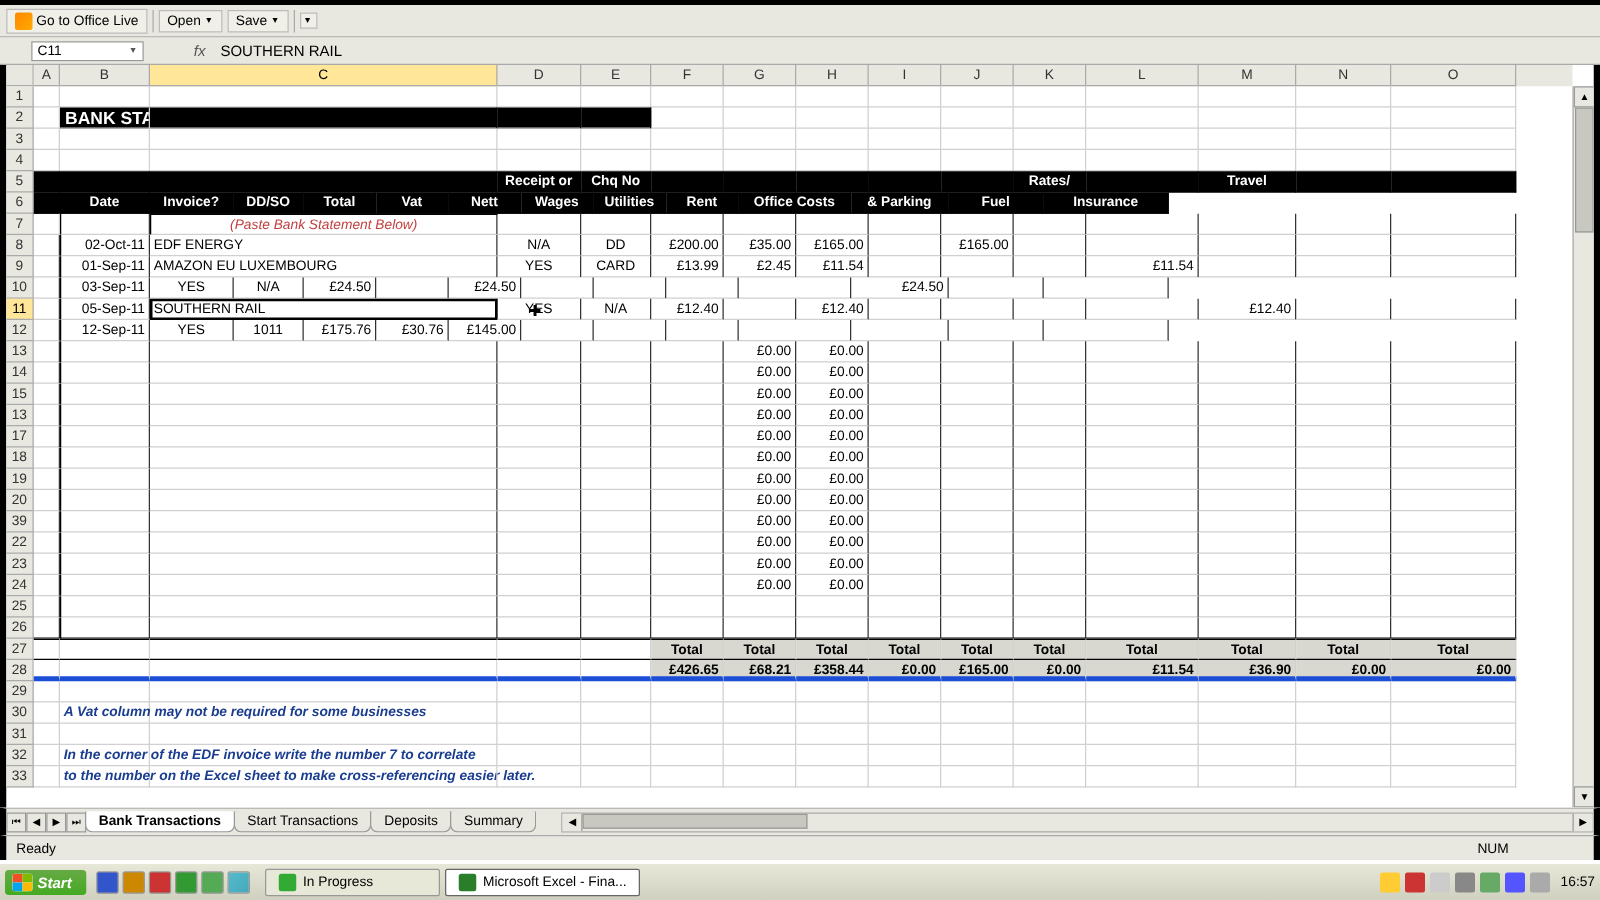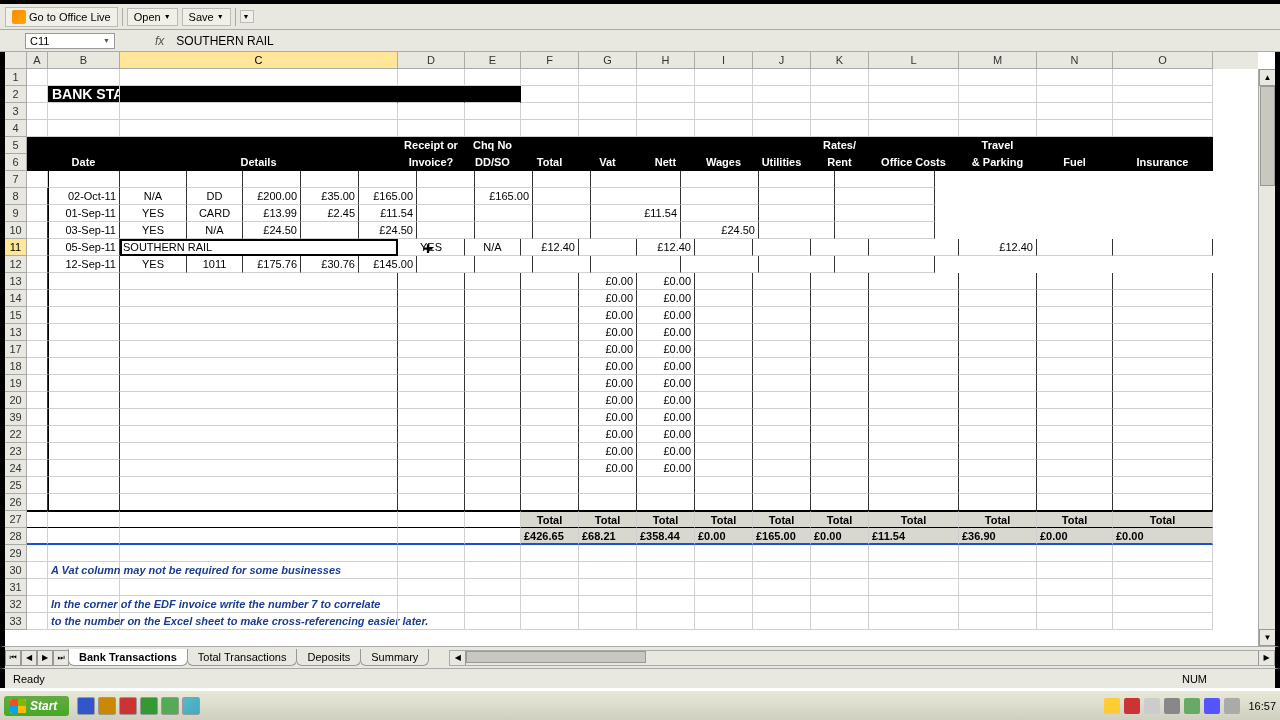--- a/index.html
+++ b/index.html
@@ -26,21 +26,21 @@
 .grid-row { display: flex; height: 17px; }
 .cell { border-right: 1px solid #d0d0d0; border-bottom: 1px solid #d0d0d0; padding: 0 3px; line-height: 17px; font-size: 11px; overflow: hidden; white-space: nowrap; flex-shrink: 0; }
 .cell.rt { text-align: right; }
 .cell.ct { text-align: center; }
 .title-cell { background: #000; color: #fff; font-weight: bold; font-size: 14px; line-height: 17px; }
 .header-row .cell { background: #000; color: #fff; font-weight: bold; text-align: center; border-right: 1px solid #000; border-bottom: 1px solid #000; }
 .paste-hint { color: #c04040; font-style: italic; text-align: center; border: 1px solid #000; }
 .data-area .cell { border-right: 1px solid #333; border-bottom: 1px solid #d0d0d0; }
 .data-area-bottom { border-bottom: 1px solid #000 !important; }
 .totals-row .cell { background: #d8d8d0; font-weight: bold; text-align: center; border-top: 1px solid #000; border-bottom: 1px solid #000; }
-.totals-row2 .cell { background: #d8d8d0; font-weight: bold; text-align: left; border-bottom: 2px solid #1d4ed8; }
+.totals-row2 .cell { background: #d8d8d0; font-weight: bold; text-align: right; border-bottom: 4px solid #1d4ed8; }
 .note-text { color: #1a3d8f; font-style: italic; font-weight: bold; font-size: 12px; }
 .selected-cell { outline: 2px solid #000; outline-offset: -2px; }
 .vscroll { position: absolute; top: 17px; right: 0; width: 17px; bottom: 0; background: #e8e8e0; border-left: 1px solid #aaa; }
 .vscroll-btn { width: 17px; height: 17px; background: #e8e8e0; border: 1px solid #999; display: flex; align-items: center; justify-content: center; font-size: 8px; cursor: pointer; }
 .vscroll-thumb { position: absolute; top: 17px; width: 15px; left: 1px; height: 100px; background: #c8c8c0; border: 1px solid #999; }
 .sheet-tabs-row { height: 22px; background: #e8e8e0; border-top: 1px solid #aaa; display: flex; align-items: center; border-left: 5px solid #000; border-right: 5px solid #000; }
 .tab-nav-btn { width: 16px; height: 16px; background: #e8e8e0; border: 1px solid #999; font-size: 8px; text-align: center; line-height: 14px; cursor: pointer; }
 .sheet-tab { background: #e8e8e0; border: 1px solid #999; border-top: none; padding: 2px 10px; font-size: 11px; cursor: pointer; border-radius: 0 0 6px 6px; margin-left: -1px; }
 .sheet-tab.active { background: #fff; font-weight: bold; }
 .hscroll-track { flex: 1; height: 16px; background: #e8e8e0; margin-left: 20px; position: relative; border: 1px solid #aaa; display: flex; }
@@ -232,69 +232,71 @@
         <div class="cell " style="width: 58px;"></div>
         <div class="cell " style="width: 58px;">Rates/</div>
         <div class="cell " style="width: 90px;"></div>
         <div class="cell " style="width: 78px;">Travel</div>
         <div class="cell " style="width: 76px;"></div>
         <div class="cell " style="width: 100px;"></div>
       </div>
       <div class="grid-row header-row">
         <div class="cell " style="width: 21px;"></div>
         <div class="cell " style="width: 72px;">Date</div>
-        <div class="cell " style="width: 278px;">Details</div>
         <div class="cell " style="width: 67px;">Invoice?</div>
         <div class="cell " style="width: 56px;">DD/SO</div>
         <div class="cell " style="width: 58px;">Total</div>
         <div class="cell " style="width: 58px;">Vat</div>
         <div class="cell " style="width: 58px;">Nett</div>
         <div class="cell " style="width: 58px;">Wages</div>
         <div class="cell " style="width: 58px;">Utilities</div>
         <div class="cell " style="width: 58px;">Rent</div>
         <div class="cell " style="width: 90px;">Office Costs</div>
         <div class="cell " style="width: 78px;">&amp; Parking</div>
         <div class="cell " style="width: 76px;">Fuel</div>
         <div class="cell " style="width: 100px;">Insurance</div>
       </div>
       <div class="grid-row data-area">
         <div class="cell " style="width:21px;border-right:1px solid #d0d0d0"></div>
         <div class="cell " style="width:72px;border-left:1px solid #000;border-right:1px solid #333"></div>
+        <div class="cell paste-hint" style="width:278px;color:#c04040;font-style:italic;text-align:center;border-right:1px solid #333">(Paste Bank Statement Below)</div>
         <div class="cell " style="width:67px;border-right:1px solid #333"></div>
         <div class="cell " style="width:56px;border-right:1px solid #333"></div>
         <div class="cell " style="width:58px;border-right:1px solid #333"></div>
         <div class="cell " style="width:58px;border-right:1px solid #333"></div>
         <div class="cell " style="width:58px;border-right:1px solid #333"></div>
         <div class="cell " style="width:58px;border-right:1px solid #333"></div>
         <div class="cell " style="width:58px;border-right:1px solid #333"></div>
         <div class="cell " style="width:58px;border-right:1px solid #333"></div>
         <div class="cell " style="width:90px;border-right:1px solid #333"></div>
         <div class="cell " style="width:78px;border-right:1px solid #333"></div>
         <div class="cell " style="width:76px;border-right:1px solid #333"></div>
         <div class="cell " style="width:100px;border-right:1px solid #333"></div>
       </div>
       <div class="grid-row data-area">
         <div class="cell " style="width: 21px;"></div>
         <div class="cell rt" style="width:72px;border-left:1px solid #000">02-Oct-11</div>
+        <div class="cell " style="width: 278px;">EDF ENERGY</div>
         <div class="cell ct" style="width: 67px;">N/A</div>
         <div class="cell ct" style="width: 56px;">DD</div>
         <div class="cell rt" style="width: 58px;">£200.00</div>
         <div class="cell rt" style="width: 58px;">£35.00</div>
         <div class="cell rt" style="width: 58px;">£165.00</div>
         <div class="cell rt" style="width: 58px;"></div>
         <div class="cell rt" style="width: 58px;">£165.00</div>
         <div class="cell rt" style="width: 58px;"></div>
         <div class="cell rt" style="width: 90px;"></div>
         <div class="cell rt" style="width: 78px;"></div>
         <div class="cell rt" style="width: 76px;"></div>
         <div class="cell rt" style="width: 100px;"></div>
       </div>
       <div class="grid-row data-area">
         <div class="cell " style="width: 21px;"></div>
         <div class="cell rt" style="width:72px;border-left:1px solid #000">01-Sep-11</div>
+        <div class="cell " style="width: 278px;">AMAZON EU                 LUXEMBOURG</div>
         <div class="cell ct" style="width: 67px;">YES</div>
         <div class="cell ct" style="width: 56px;">CARD</div>
         <div class="cell rt" style="width: 58px;">£13.99</div>
         <div class="cell rt" style="width: 58px;">£2.45</div>
         <div class="cell rt" style="width: 58px;">£11.54</div>
         <div class="cell rt" style="width: 58px;"></div>
         <div class="cell rt" style="width: 58px;"></div>
         <div class="cell rt" style="width: 58px;"></div>
         <div class="cell rt" style="width: 90px;">£11.54</div>
         <div class="cell rt" style="width: 78px;"></div>
@@ -716,21 +718,21 @@
   <div class="cursor-cross">✚</div>
 </div>
 
 <div class="sheet-tabs-row">
   <div class="tab-nav-btn">⏮</div>
   <div class="tab-nav-btn">◀</div>
   <div class="tab-nav-btn">▶</div>
   <div class="tab-nav-btn">⏭</div>
   <div id="sheet-tabs" style="display:flex">
       <div class="sheet-tab active">Bank Transactions</div>
-      <div class="sheet-tab">Total Transactions</div>
+      <div class="sheet-tab">Start Transactions</div>
       <div class="sheet-tab">Deposits</div>
       <div class="sheet-tab">Summary</div>
     </div>
   <div class="hscroll-track">
     <div class="hscroll-btn">◀</div>
     <div class="hscroll-thumb"></div>
     <div style="flex:1"></div>
     <div class="hscroll-btn">▶</div>
   </div>
 </div>
@@ -751,20 +753,30 @@
     <span>Start</span>
   </div>
   <div class="quick-launch">
     <div class="ql-icon" style="background:#35c"></div>
     <div class="ql-icon" style="background:#c80"></div>
     <div class="ql-icon" style="background:#c33"></div>
     <div class="ql-icon" style="background:#393"></div>
     <div class="ql-icon" style="background:#5a5"></div>
     <div class="ql-icon" style="background:linear-gradient(135deg,#5bc,#4ab)"></div>
   </div>
+  <div id="task-buttons" style="display:flex">
+      <div class="task-btn">
+        <div class="task-icon" style="background: rgb(51, 170, 51);"></div>
+        <span>In Progress</span>
+      </div>
+      <div class="task-btn active">
+        <div class="task-icon" style="background: rgb(42, 126, 42);"></div>
+        <span>Microsoft Excel - Fina...</span>
+      </div>
+    </div>
   <div class="tray">
     <div class="tray-icon" style="background:#fc3"></div>
     <div class="tray-icon" style="background:#c33"></div>
     <div class="tray-icon" style="background:#ccc"></div>
     <div class="tray-icon" style="background:#888"></div>
     <div class="tray-icon" style="background:#6a6"></div>
     <div class="tray-icon" style="background:#55f"></div>
     <div class="tray-icon" style="background:#aaa"></div>
     <span class="clock">16:57</span>
   </div>

